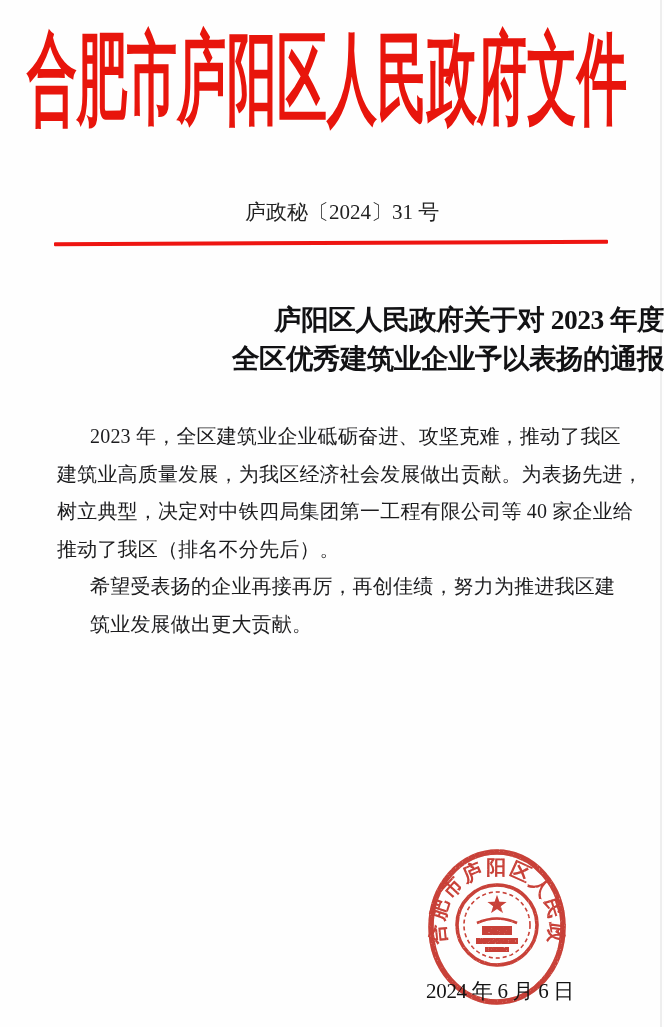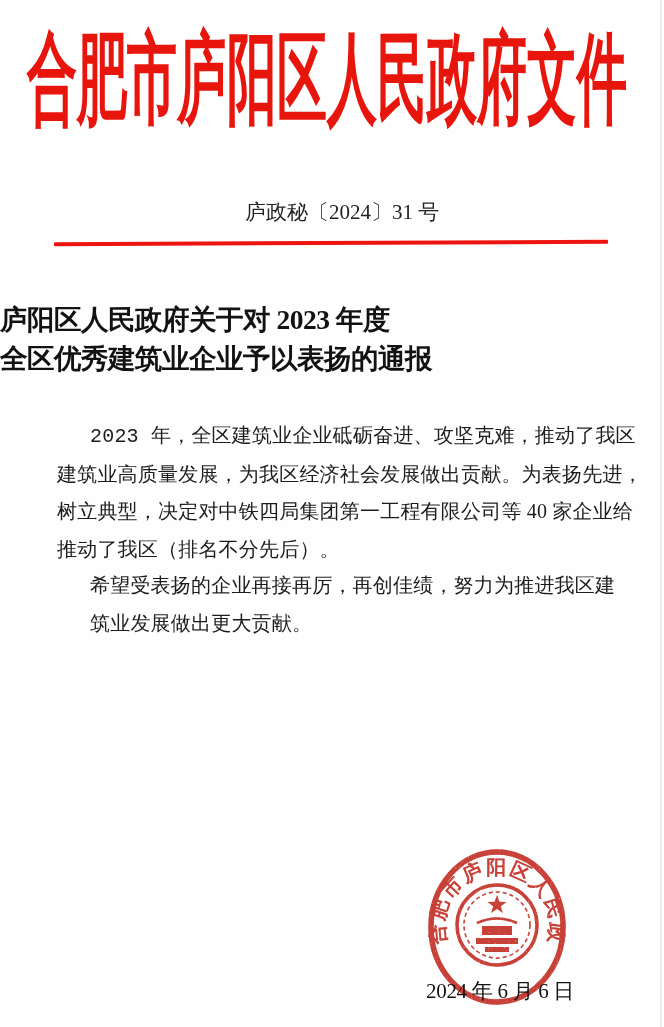--- a/index.html
+++ b/index.html
@@ -34,35 +34,35 @@
     white-space:nowrap;
   }
   .red-rule{
     position:absolute;top:241px;left:54px;width:554px;height:4px;
     background:#ee1511;
     transform:rotate(-0.25deg);
     border-radius:1px;
   }
   .doc-title{
     position:absolute;top:300px;left:0;width:100%;
-    text-align:left;
+    text-align:right;
     font-weight:bold;
     font-size:27.5px;line-height:39px;
     letter-spacing:-0.5px;
     color:#121214;
     white-space:nowrap;
   }
   .body-text{
     position:absolute;top:418px;left:57px;width:551px;
     font-size:20px;line-height:37.6px;
     letter-spacing:0.2px;
     color:#1c1c1e;
   }
   .body-line{white-space:nowrap;}
-  .body-line.indent{padding-left:33px;font-family:Liberation Mono, monospace;}
+  .body-line.indent{padding-left:33px;}
   .attachment{
     position:absolute;top:762px;left:137px;
     font-size:20px;line-height:37.6px;
     letter-spacing:0.5px;
     white-space:nowrap;
     color:#1c1c1e;
   }
   .seal{
     position:absolute;left:412px;top:837px;
     width:170px;height:180px;

